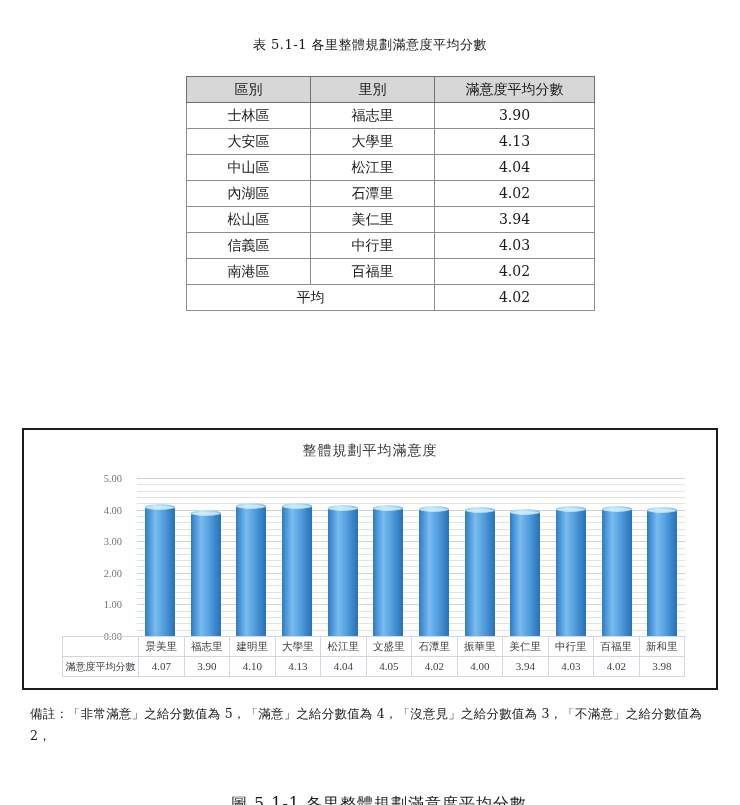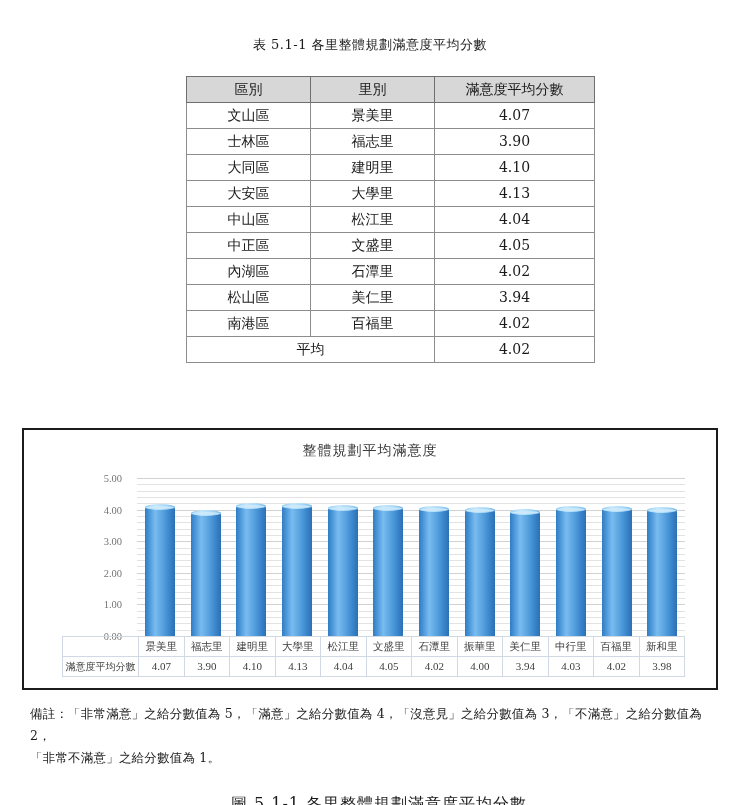--- a/index.html
+++ b/index.html
@@ -225,58 +225,48 @@
   </colgroup>
   <thead>
     <tr>
       <td>區別</td>
       <td>里別</td>
       <td>滿意度平均分數</td>
     </tr>
   </thead>
   <tbody id="table-body">
       <tr>
-        <td>文山區</td>
-        <td>景美里</td>
-        <td>4.07</td>
-      </tr>
-      <tr>
         <td>士林區</td>
         <td>福志里</td>
         <td>3.90</td>
       </tr>
       <tr>
-        <td>大同區</td>
-        <td>建明里</td>
-        <td>4.10</td>
-      </tr>
-      <tr>
         <td>大安區</td>
         <td>大學里</td>
         <td>4.13</td>
       </tr>
       <tr>
         <td>中山區</td>
         <td>松江里</td>
         <td>4.04</td>
       </tr>
       <tr>
-        <td>中正區</td>
-        <td>文盛里</td>
-        <td>4.05</td>
-      </tr>
-      <tr>
         <td>內湖區</td>
         <td>石潭里</td>
         <td>4.02</td>
       </tr>
       <tr>
         <td>松山區</td>
         <td>美仁里</td>
         <td>3.94</td>
+      </tr>
+      <tr>
+        <td>信義區</td>
+        <td>中行里</td>
+        <td>4.03</td>
       </tr>
       <tr>
         <td>南港區</td>
         <td>百福里</td>
         <td>4.02</td>
       </tr>
       <tr>
         <td colspan="2">平均</td>
         <td>4.02</td>
       </tr>
@@ -440,16 +430,15 @@
           <td class="num">4.03</td>
           <td class="num">4.02</td>
           <td class="num">3.98</td>
         </tr>
     </tbody>
   </table>
 </div>
 
 <div class="footnote">
   <span>備註：「非常滿意」之給分數值為 5，「滿意」之給分數值為 4，「沒意見」之給分數值為 3，「不滿意」之給分數值為 2，</span>
-  <span class="l2">「非常不滿意」之給分數值為 1。</span>
 </div>
 
 <div class="fig-caption">圖 5.1-1 各里整體規劃滿意度平均分數</div>
 
 </body></html>

